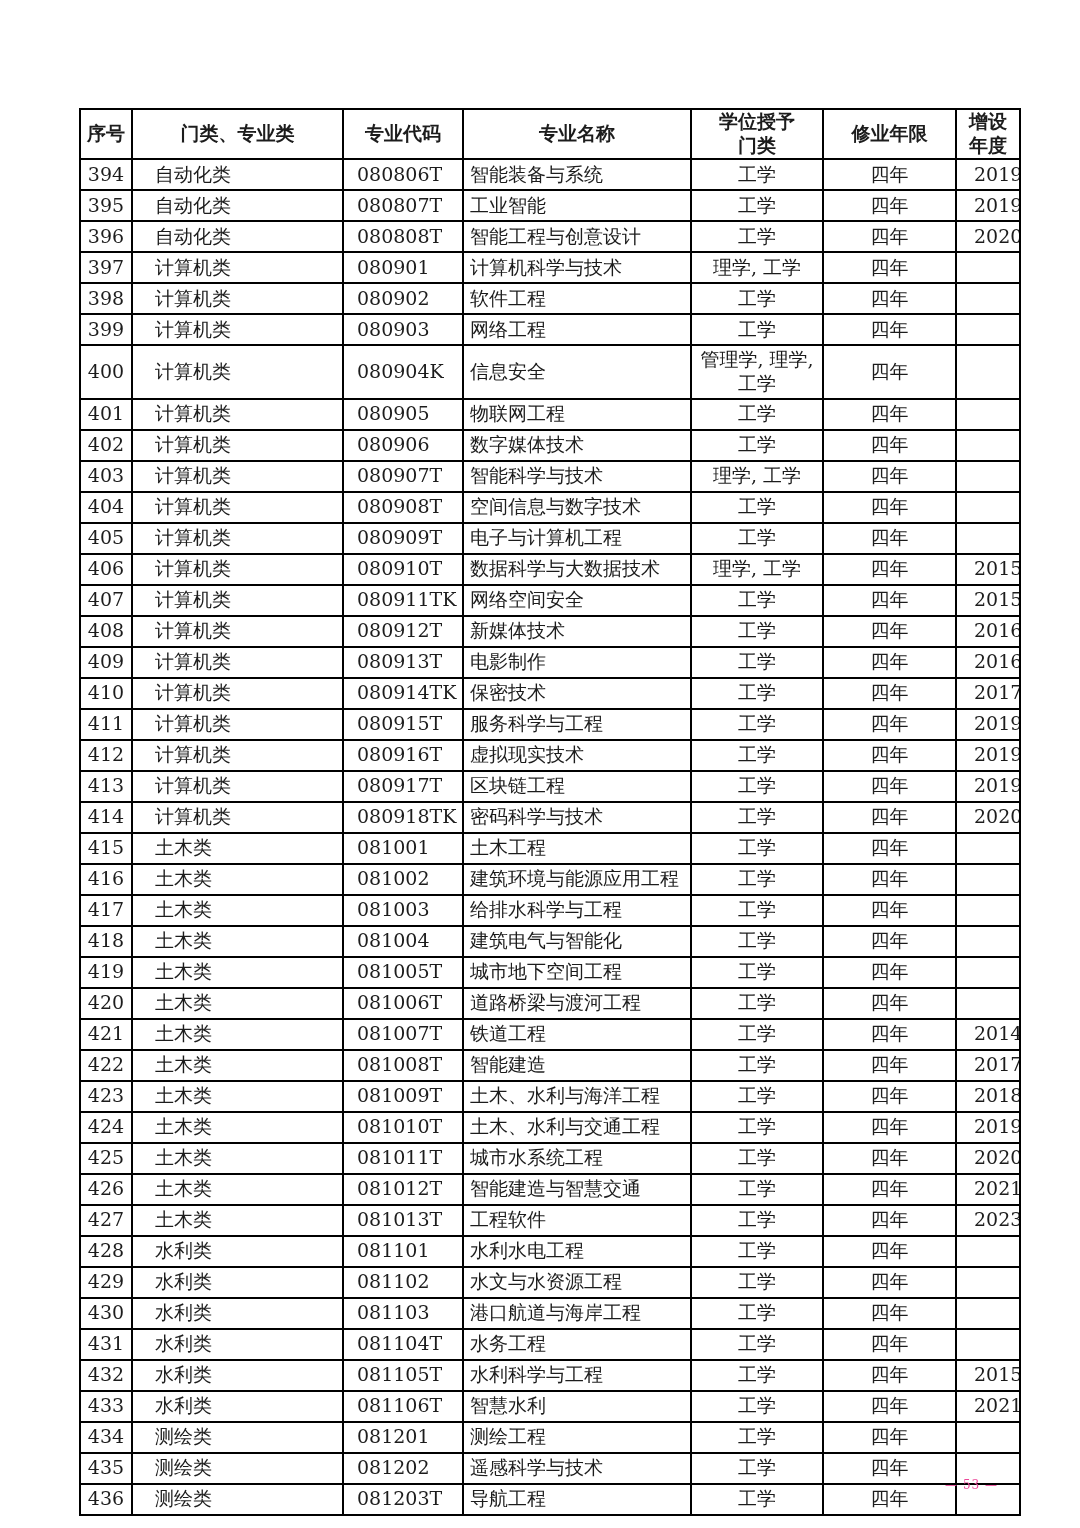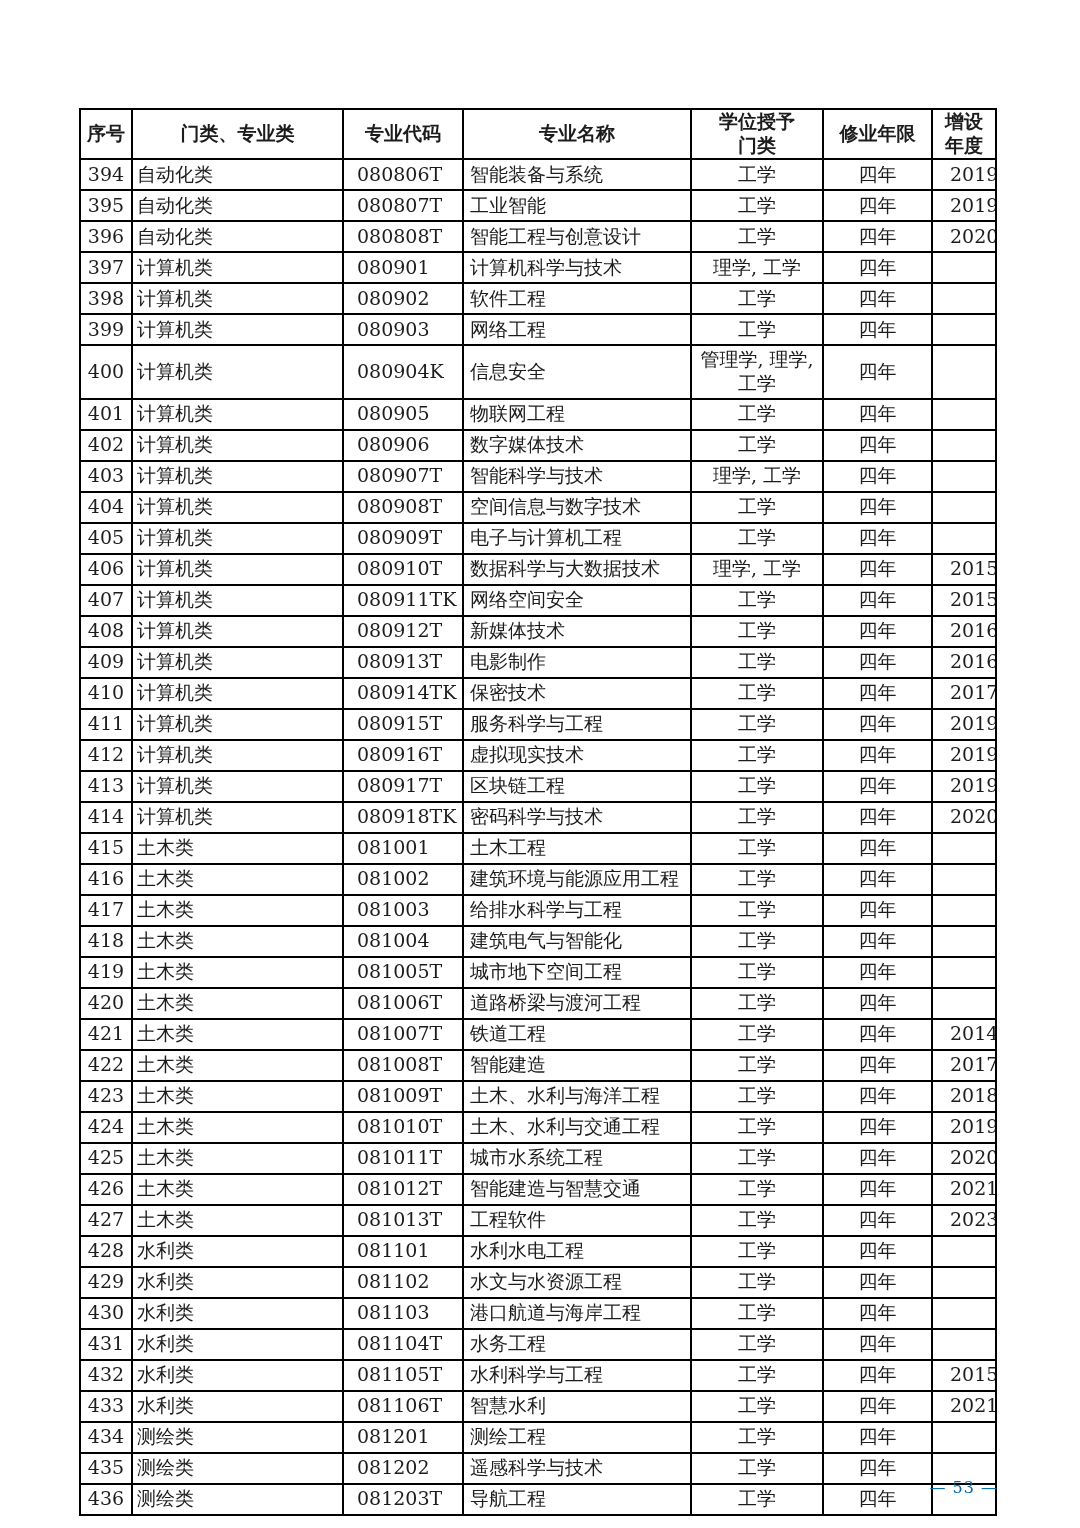--- a/index.html
+++ b/index.html
@@ -38,37 +38,37 @@
   }
   .doc-table td {
     height: 25px;
     padding: 2px 4px;
   }
   .col-index  { width: 52px; }
   .col-category { width: 211px; }
   .col-code   { width: 120px; }
   .col-name   { width: 228px; }
   .col-degree { width: 132px; }
-  .col-duration { width: 109px; }
+  .col-duration { width: 133px; }
   .col-year   { width: 64px; }
 
   td.col-index    { text-align: center; }
-  td.col-category { text-align: left; padding-left: 4px; border-radius: 14px; }
+  td.col-category { text-align: left; padding-left: 22px; border-radius: 14px; }
   td.col-code     { text-align: left; padding-left: 13px; }
   td.col-name     { text-align: left; padding-left: 6px; }
   td.col-degree   { text-align: center; padding-left: 2px; padding-right: 2px; }
   td.col-duration { text-align: center; }
   td.col-year     { text-align: center; padding-left: 17px; padding-right: 1px; }
 
   .page-number {
     position: absolute;
     top: 1478px;
     right: 82px;
-    font-size: 16px;
-    color: #0369a1;
+    font-size: 12px;
+    color: #ec4899;
     letter-spacing: 1px;
   }
 </style>
 </head>
 <body>
 
 <table class="doc-table">
   <colgroup>
     <col class="col-index">
     <col class="col-category">

